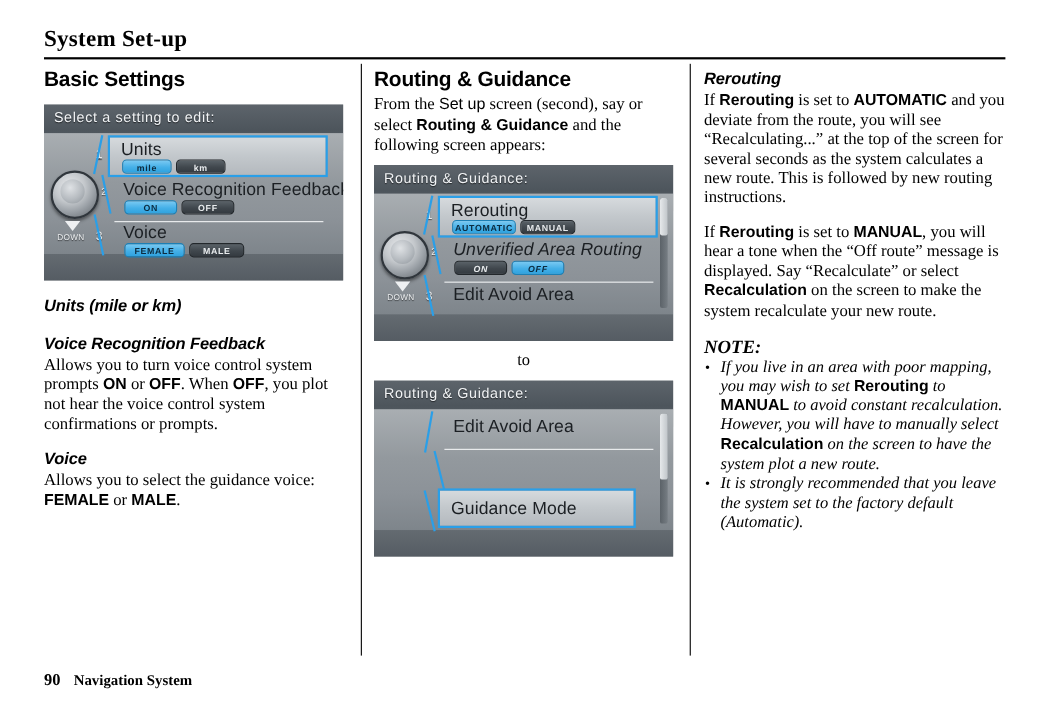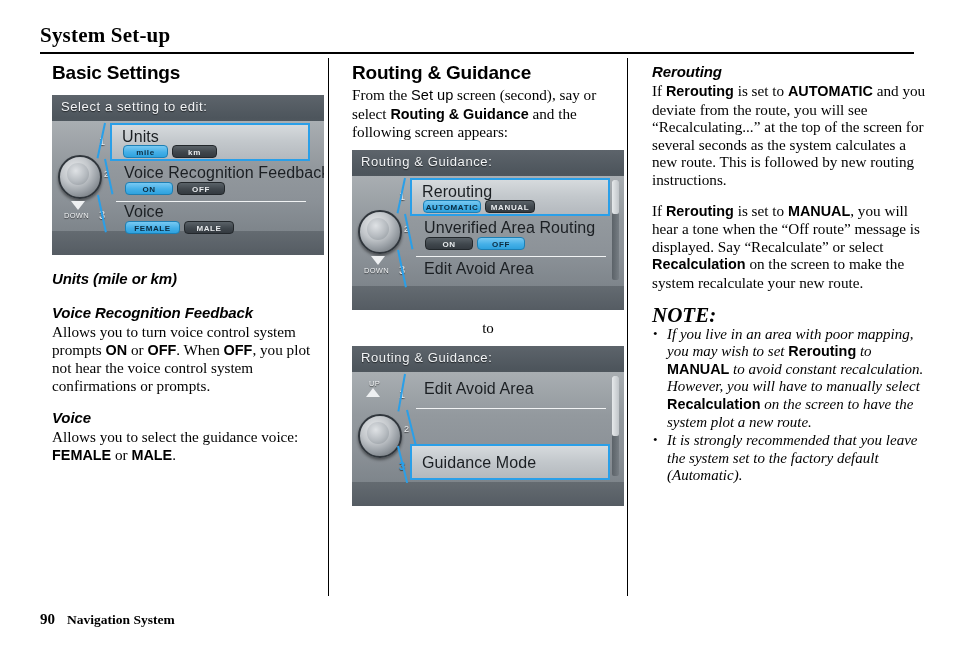--- a/index.html
+++ b/index.html
@@ -33,21 +33,20 @@
   #page-header .rule {
     margin-top: 4px;
     border-bottom: 2px solid #000;
     width: 874px;
   }
 
   
   .col {
     position: absolute;
     top: 62px;
-    margin-left: 12px;
   }
   #col-left   { left: 40px;  width: 272px; }
   #col-mid    { left: 340px; width: 272px; }
   #col-right  { left: 640px; width: 274px; }
 
   .divider {
     position: absolute;
     top: 58px;
     width: 1px;
     height: 538px;
@@ -92,21 +91,21 @@
     font-size: 14.6px;
   }
   .blockgap { height: 14px; }
   .smallgap { height: 9px; }
 
   
   .note-head {
     font-family: "Liberation Serif", serif;
     font-weight: bold;
     font-style: italic;
-    font-size: 21px;
+    font-size: 17px;
     line-height: 19px;
     margin: 0 0 1px 0;
   }
   ul.note-list {
     margin: 0;
     padding: 0;
     list-style: none;
   }
   ul.note-list li {
     position: relative;
@@ -426,21 +425,21 @@
       <div class="rownum" style="left:52px; top:48px; font-size:9px;">2</div>
       <div class="rownum" style="left:47px; top:88px;">3</div>
     </div>
 
     <div class="nav-list">
       <div class="nav-row highlight" style="left:4px; top:2px; height:38px; width:200px;">
         <div class="label" style="top:3px;">Rerouting</div>
         <div class="pill on" style="left:11px; top:20px; width:58px;">AUTOMATIC</div>
         <div class="pill off" style="left:73px; top:20px; width:50px;">MANUAL</div>
       </div>
-      <div class="nav-row" style="left:8px; top:42px; height:37px; width:196px; background:transparent;">
+      <div class="nav-row" style="left:8px; top:42px; height:37px; width:196px; background:transparent;font-style:italic;">
         <div class="label" style="top:1px;">Unverified Area Routing</div>
         <div class="pill off" style="left:11px; top:19px; width:48px;">ON</div>
         <div class="pill on" style="left:63px; top:19px; width:48px;">OFF</div>
       </div>
       <div class="rowsep" style="left:10px; top:80px; width:190px;"></div>
       <div class="nav-row" style="left:8px; top:82px; height:36px; width:196px; background:transparent;">
         <div class="label" style="top:2px;">Edit Avoid Area</div>
       </div>
     </div>
 
@@ -457,35 +456,27 @@
   <div class="to-word">to</div>
   <div class="smallgap"></div>
 
   <div class="nav-screen">
     <div class="nav-titlebar">
       <span class="t">Routing &amp; Guidance:</span>
     </div>
     <div class="nav-body"></div>
     <div class="nav-footer"></div>
 
-    <div class="knob-col">
-      <div class="arrow-lbl" style="left:17px; top:7px;">UP</div>
-      <div class="tri-up" style="left:14px; top:16px;"></div>
-      <div class="knob" style="top:42px;"></div>
-      <div class="rownum" style="left:47px; top:16px;">1</div>
-      <div class="rownum" style="left:52px; top:52px; font-size:9px;">2</div>
-      <div class="rownum sel" style="left:47px; top:88px;">3</div>
-    </div>
 
     <div class="nav-list">
       <div class="nav-row" style="left:8px; top:3px; height:33px; width:196px; background:transparent;">
         <div class="label" style="top:5px;">Edit Avoid Area</div>
       </div>
       <div class="rowsep" style="left:10px; top:36px; width:190px;"></div>
-      <div class="nav-row highlight" style="left:4px; top:72px; height:36px; width:200px;text-decoration:underline;">
+      <div class="nav-row highlight" style="left:4px; top:72px; height:36px; width:180px;text-decoration:underline;">
         <div class="label" style="top:8px;">Guidance Mode</div>
       </div>
     </div>
 
     <div class="diag-line" style="left:52px; top:28px; height:38px; transform: rotate(10deg); transform-origin: top center;"></div>
     <div class="diag-line" style="left:54px; top:64px; height:36px; transform: rotate(-14deg); transform-origin: top center;"></div>
     <div class="diag-line" style="left:45px; top:100px; height:38px; transform: rotate(-14deg); transform-origin: top center;"></div>
 
     <div class="nav-scroll-track">
       <div class="nav-scroll-thumb" style="top:0px; height:60px;"></div>

